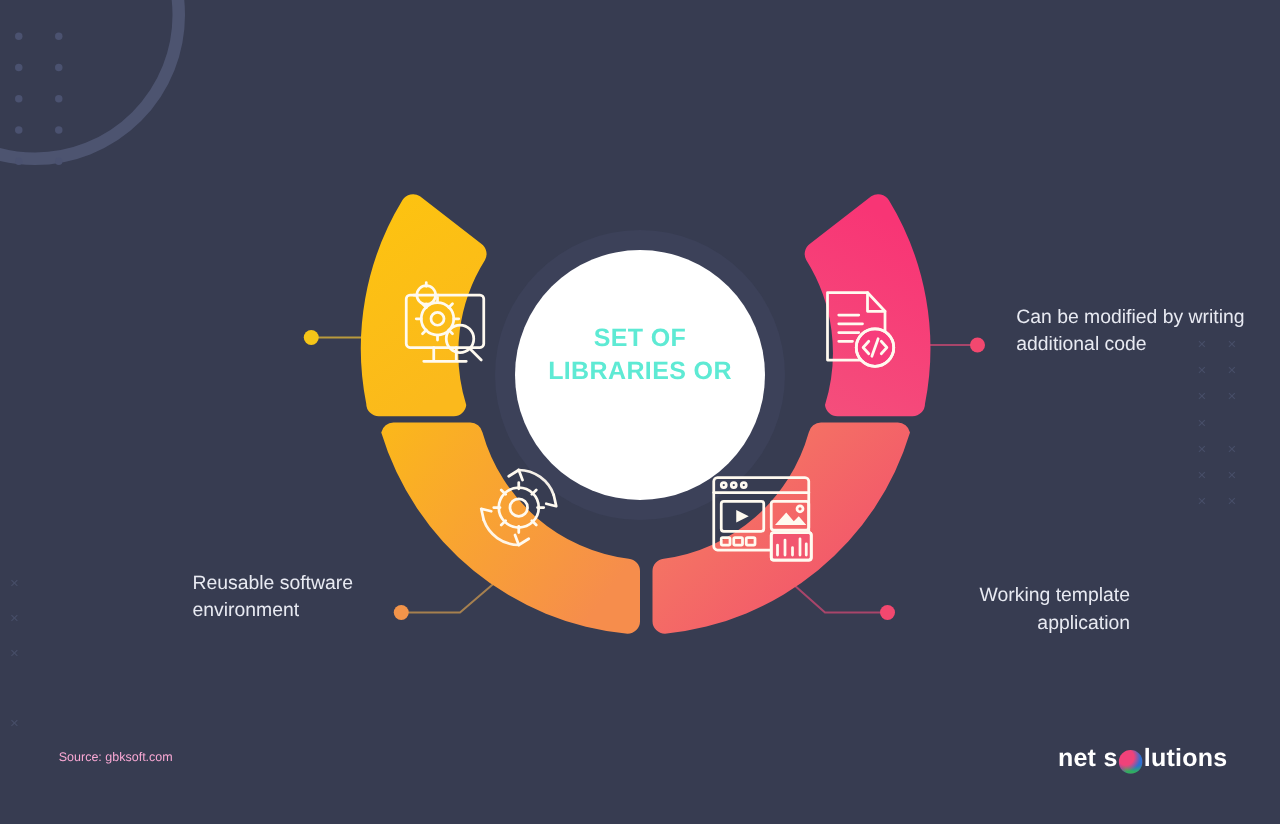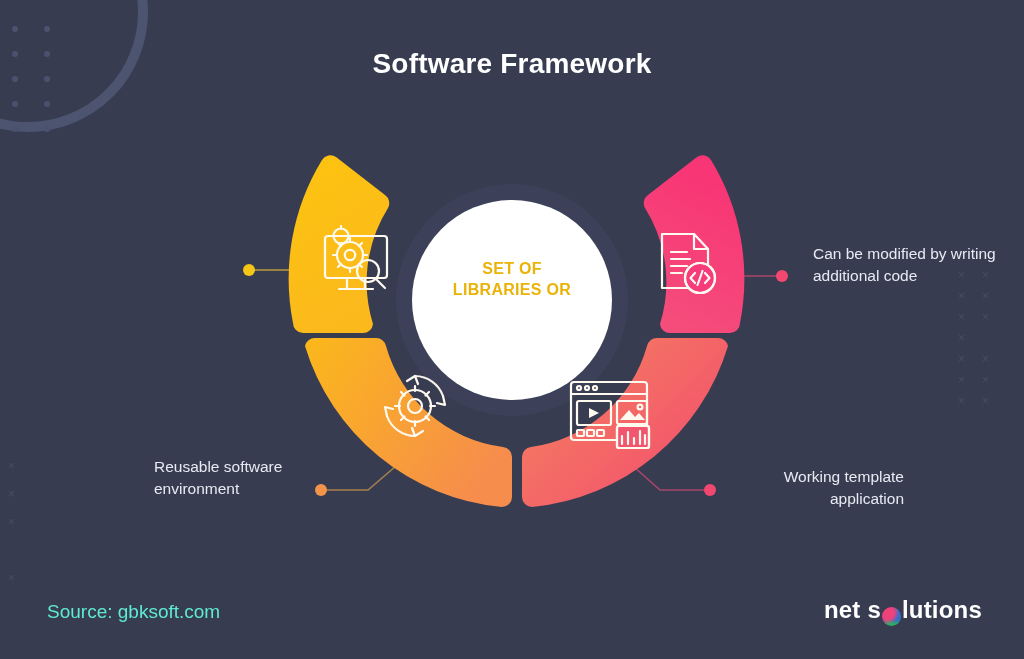--- a/index.html
+++ b/index.html
@@ -74,22 +74,22 @@
     left:281px;top:150px;
     width:462px;height:360px;
     pointer-events:none;
   }
   .center-label .inner{
     position:absolute;
     left:50%;top:108px;
     transform:translateX(-50%);
     width:190px;
     text-align:center;
-    color:#eab308;
-    font-size:16px;
+    color:#5eead4;
+    font-size:20px;
     font-weight:bold;
     line-height:1.32;
     letter-spacing:.3px;
   }
 
   
   .label{
     position:absolute;
     color:#e8eaf2;
     font-size:15.5px;
@@ -99,26 +99,26 @@
   .label-r1{left:813px;top:243px;width:185px;}
   .label-l2{left:154px;top:456px;width:190px;}
   .label-r2{left:719px;top:466px;width:185px;text-align:right;}
 
   
   .conn{position:absolute;left:0;top:0;width:1024px;height:659px;pointer-events:none;}
 
   
   .source{
     position:absolute;left:47px;top:601px;
-    color:#5eead4;font-size:19px;
+    color:#f9a8d4;font-size:10px;
   }
   .logo{
     position:absolute;right:42px;top:596px;
-    display:flex;align-items:flex-end;
-    color:#ffffff;font-size:24px;font-weight:bold;letter-spacing:.2px;
+    display:flex;align-items:center;
+    color:#ffffff;font-size:20px;font-weight:bold;letter-spacing:.2px;
   }
   .logo .mark{
     display:inline-block;width:19px;height:19px;border-radius:50%;
     margin:0 1px;
     background:
       radial-gradient(circle at 30% 30%, #f0427a 0%, #f0427a 34%, rgba(240,66,122,0) 62%),
       radial-gradient(circle at 74% 34%, #2f6fd0 0%, #2f6fd0 32%, rgba(47,111,208,0) 60%),
       radial-gradient(circle at 62% 80%, #2fae5f 0%, #2fae5f 30%, rgba(47,174,95,0) 58%),
       radial-gradient(circle at 26% 76%, #7b3fb5 0%, #7b3fb5 30%, rgba(123,63,181,0) 58%),
       #e0304f;
@@ -165,21 +165,20 @@
   </div>
 
   <div class="x-grid x-left">
     <span>×</span>
     <span>×</span>
     <span>×</span>
     <span></span>
     <span>×</span>
   </div>
 
-  <div class="title">Software Framework</div>
 
   <svg class="conn">
 
     <line x1="252" y1="270" x2="330" y2="270" stroke="#b99a3d" stroke-width="1.6"></line>
     <circle cx="249" cy="270" r="6" fill="#f5c518"></circle>
 
     <line x1="706" y1="276" x2="779" y2="276" stroke="#a8456a" stroke-width="1.6"></line>
     <circle cx="782" cy="276" r="6" fill="#f2486f"></circle>
 
     <polyline points="324,490 368,490 396,466" fill="none" stroke="#a6804f" stroke-width="1.6"></polyline>

